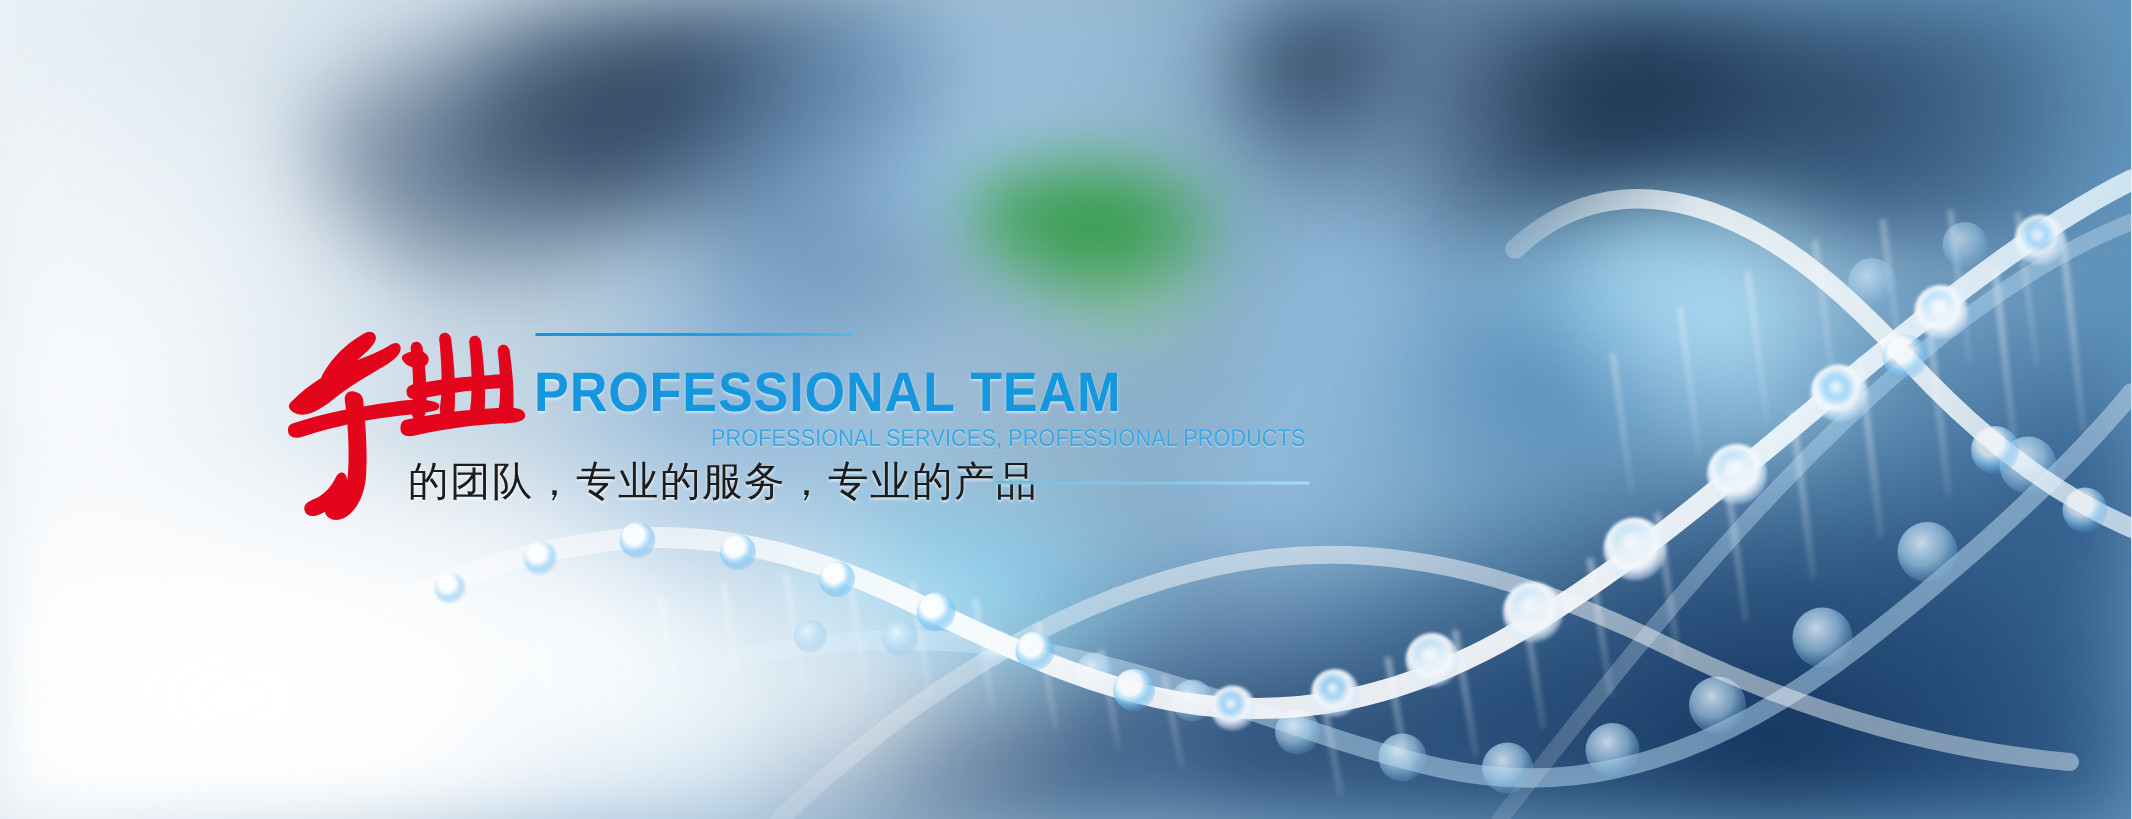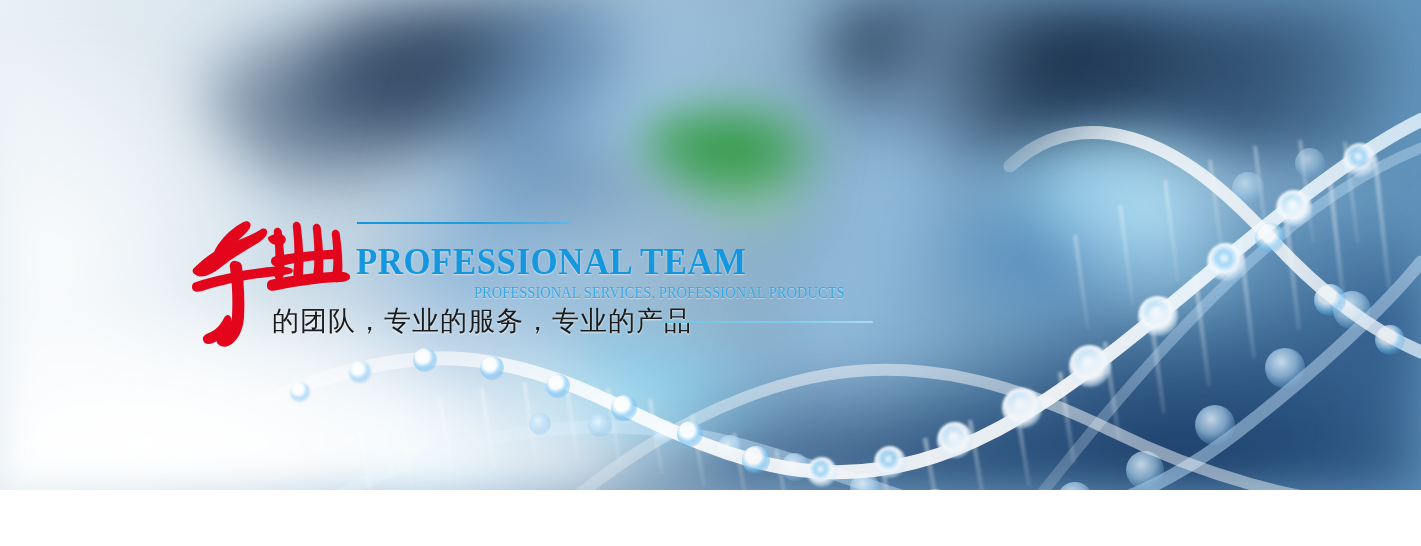--- a/index.html
+++ b/index.html
@@ -4,23 +4,23 @@
 <style>
   html, body {
     margin: 0;
     padding: 0;
     background: #ffffff;
   }
 
   #banner {
     position: relative;
     width: 1421px;
-    height: 490px;
+    height: 546px;
     overflow: hidden;
-    font-family: Liberation Serif, serif;
+    font-family: Liberation Sans, sans-serif;
     background: #dbe6ee;
     user-select: none;
   }
 
   
   .bg-layer {
     position: absolute;
     inset: 0;
     pointer-events: none;
   }

